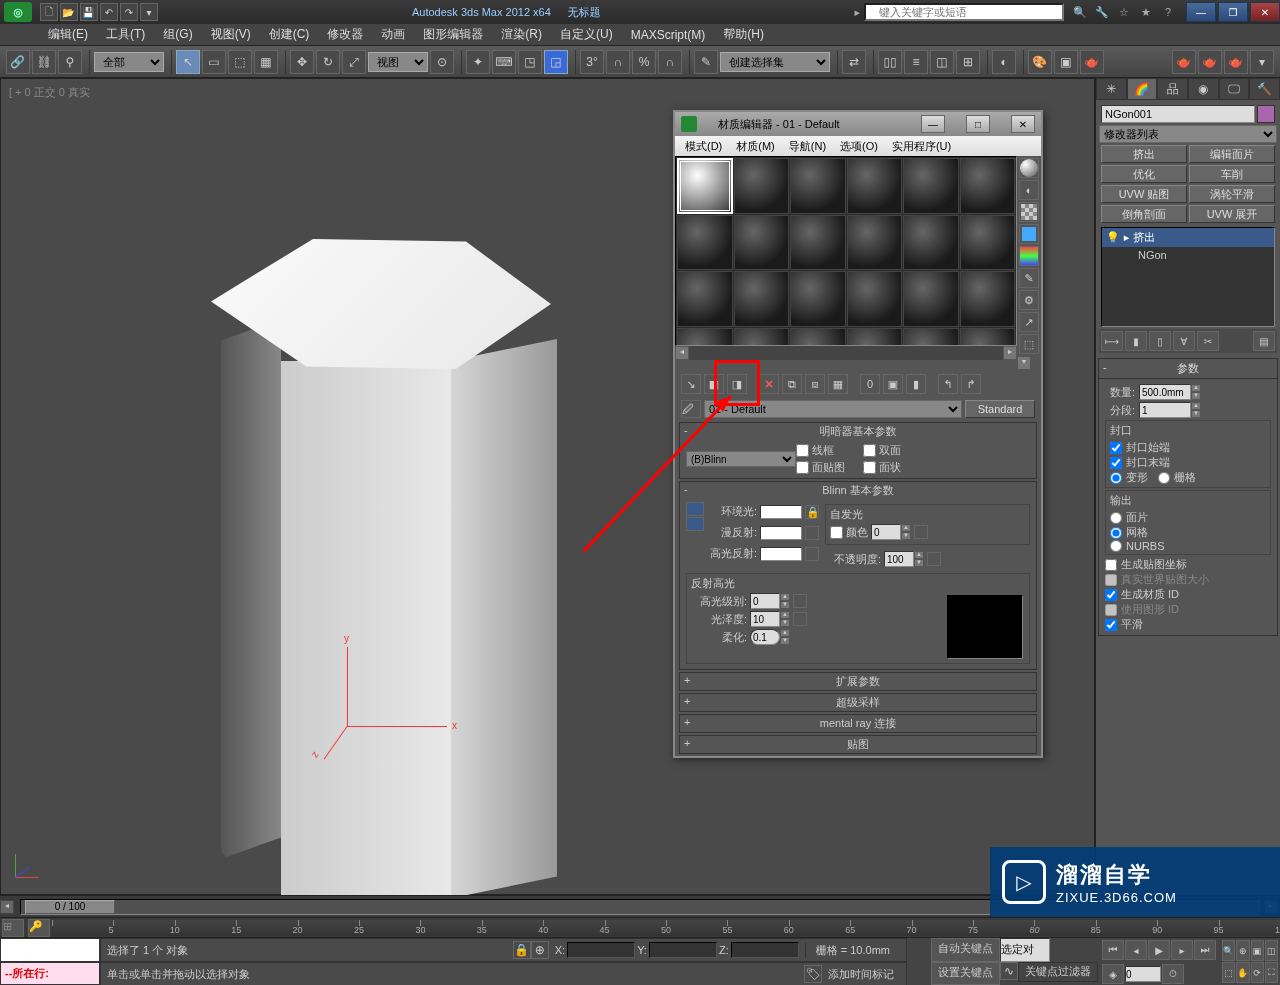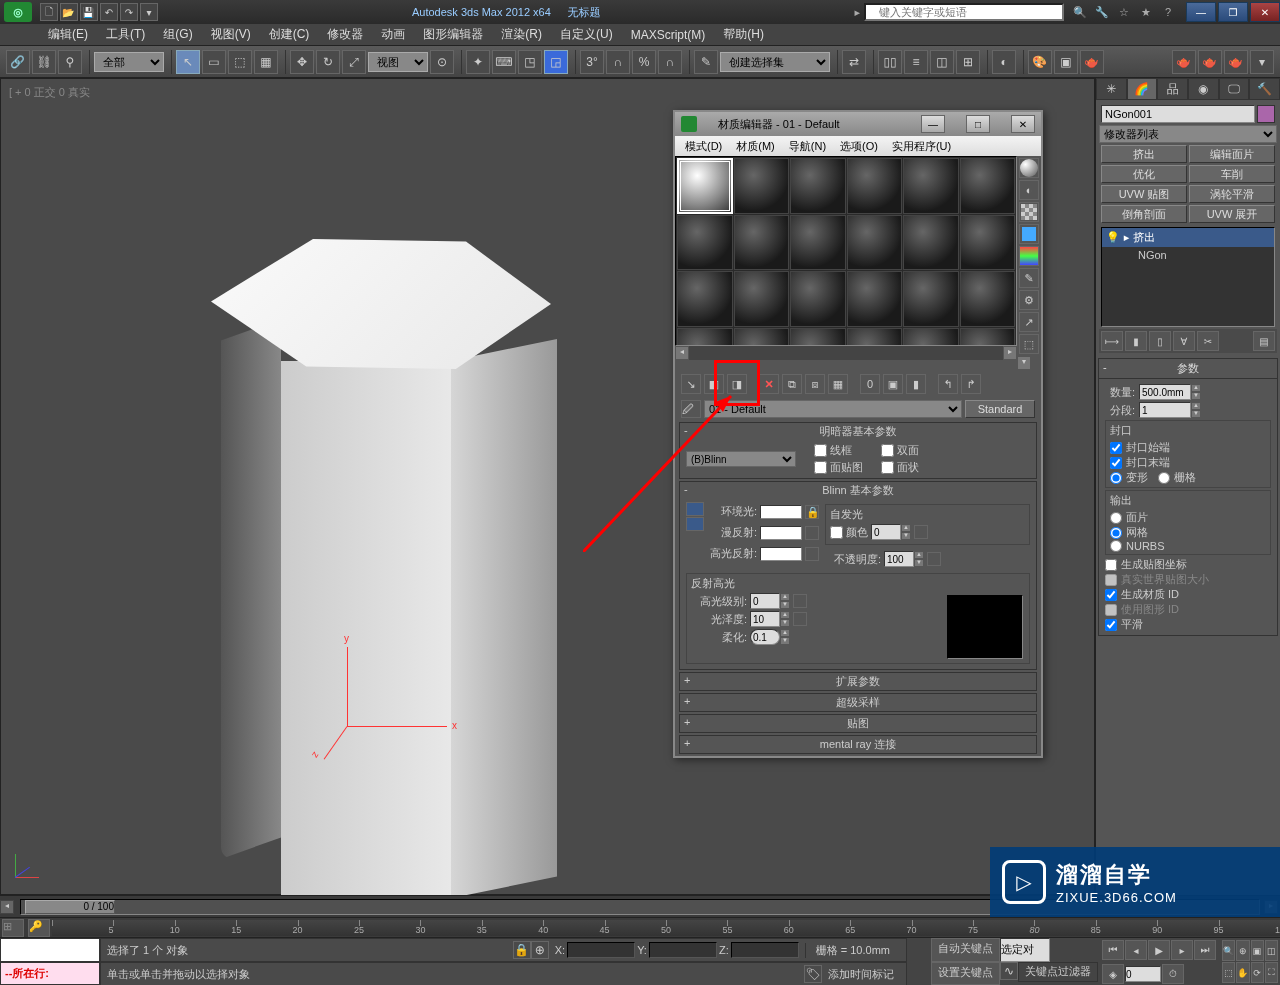--- a/index.html
+++ b/index.html
@@ -124,40 +124,40 @@
 .mat-name-row { display:flex; gap:3px; padding:2px 6px; align-items:center; }
 .mat-name-row .pick { width:20px; height:18px; background:#555; border:1px solid #666; }
 .mat-name-row select { flex:1; height:18px; background:#888; color:#000; font-size:11px; }
 .mat-type-btn { width:70px; height:18px; background:#666; border:1px outset #888; color:#ddd; font-size:11px; }
 
 .mat-rollout { margin:2px 4px; border:1px solid #333; }
 .mat-rl-hdr { background:#555; padding:1px 6px; text-align:center; position:relative; font-size:11px; }
 .mat-rl-hdr::before { content:'-'; position:absolute; left:4px; }
 .mat-rl-hdr.plus::before { content:'+'; }
 .mat-rl-body { padding:3px 6px; background:#555; }
-.shade-row { display:flex; align-items:center; gap:18px; }
+.shade-row { display:flex; align-items:center; gap:0; }
 .shade-row select { width:110px; height:16px; background:#888; color:#000; font-size:10px; }
 .shade-chk { display:flex; align-items:center; gap:3px; font-size:11px; }
 .shade-chk-grid { display:grid; grid-template-columns:auto auto; gap:2px 18px; }
 
 .blinn-row { display:flex; align-items:center; gap:3px; margin:2px 0; }
 .blinn-lbl { width:50px; text-align:right; font-size:11px; }
 .blinn-sw { width:42px; height:14px; background:#fff; border:1px inset #888; }
 .blinn-map { width:14px; height:14px; background:#555; border:1px solid #666; }
 .blinn-left { display:flex; flex-direction:column; gap:2px; }
 .blinn-btns-l { display:flex; flex-direction:column; gap:1px; margin-right:3px; }
 .blinn-btn-l { width:18px; height:14px; background:#3a5a8a; border:1px solid #666; }
 .blinn-grp { border:1px solid #444; padding:2px 4px; margin:2px 0; }
 .blinn-grp-t { font-size:11px; margin-bottom:2px; }
 .spec-preview { width:76px; height:64px; background:#000; border:1px inset #333; float:right; margin:2px; }
 
 
 .timeline-area { position:absolute; bottom:68px; left:0; right:0; height:22px; background:#3a3a3a; border-top:1px solid #222; display:flex; align-items:center; }
 .time-slider { flex:1; height:16px; background:#505050; margin:0 4px; position:relative; border:1px inset #333; }
-.time-thumb { position:absolute; left:4px; width:90px; height:14px; background:#888; border:1px outset #aaa; text-align:right; font-size:10px; color:#000; }
+.time-thumb { position:absolute; left:4px; width:90px; height:14px; background:#888; border:1px outset #aaa; text-align:center; font-size:10px; color:#000; }
 .time-end-btn { width:14px; height:14px; background:#666; border:1px solid #444; font-size:8px; text-align:center; margin-right:2px; }
 
 .track-bar { position:absolute; bottom:48px; left:0; right:0; height:20px; background:#3a3a3a; display:flex; align-items:center; border-top:1px solid #222; font-size:10px; color:#888; }
 .track-ico { width:22px; height:18px; background:#555; border:1px solid #666; margin:0 2px; }
 .track-ruler { flex:1; height:16px; background:linear-gradient(#444,#333); position:relative; overflow:hidden; }
 .track-tick { position:absolute; top:0; width:1px; height:6px; background:#888; }
 .track-num { position:absolute; top:5px; font-size:9px; color:#aaa; }
 
 .status-bar { position:absolute; bottom:0; left:0; right:0; height:48px; background:#444; border-top:1px solid #222; display:flex; }
 .status-left { width:100px; display:flex; flex-direction:column; }
@@ -654,24 +654,24 @@
       </div>
     </div>
   </div>
   <div class="mat-rollout">
       <div class="mat-rl-hdr plus">扩展参数</div>
     </div>
   <div class="mat-rollout">
       <div class="mat-rl-hdr plus">超级采样</div>
     </div>
   <div class="mat-rollout">
+      <div class="mat-rl-hdr plus">mental ray 连接</div>
+    </div>
+  <div class="mat-rollout">
       <div class="mat-rl-hdr plus">贴图</div>
-    </div>
-  <div class="mat-rollout">
-      <div class="mat-rl-hdr plus">mental ray 连接</div>
     </div>
 </div>
 
 <svg class="annot-arrow">
     <line x1="0" y1="160" x2="148" y2="4" stroke="#f00" stroke-width="3"></line>
     <polygon points="148,4 132,10 140,20" fill="#f00"></polygon>
   </svg>
 <div class="annot-box"></div>
 
 <div class="watermark">

